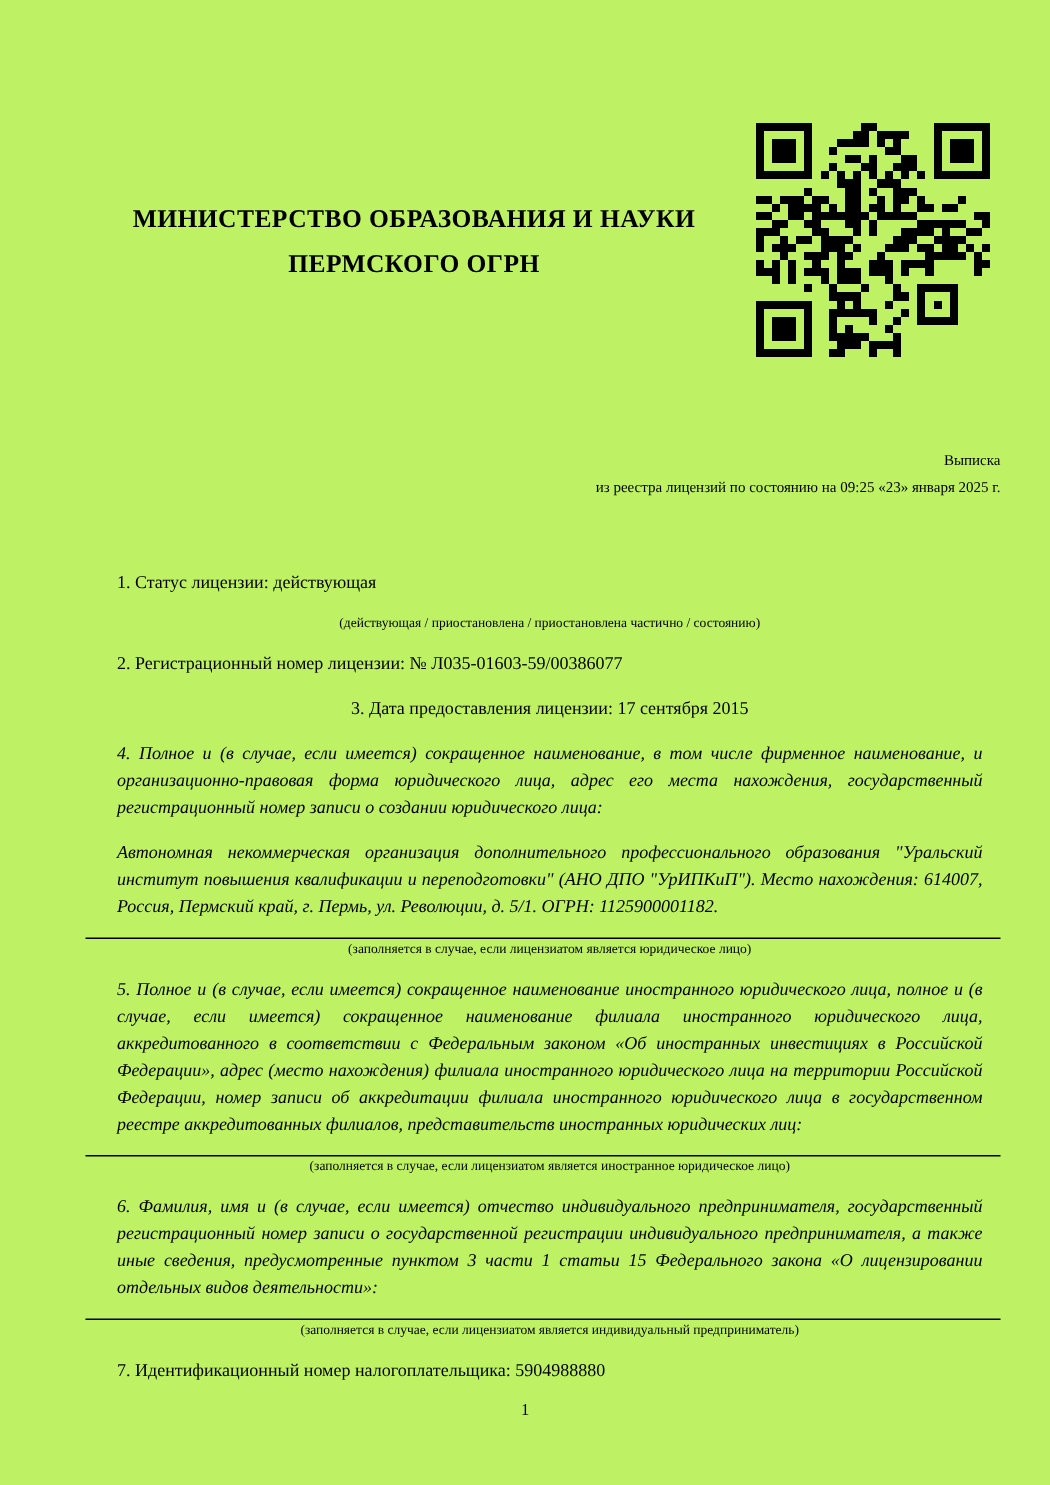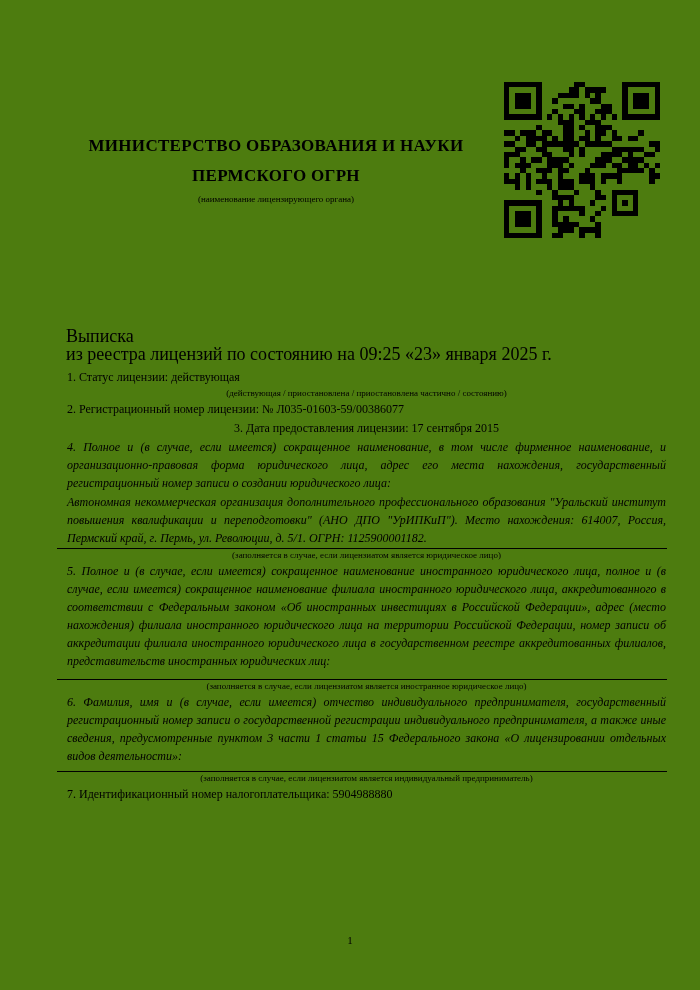--- a/index.html
+++ b/index.html
@@ -1,29 +1,29 @@
 <!DOCTYPE html>
 <html><head>
 <meta charset="utf-8">
 <style>
   html,body{margin:0;padding:0;background:#ffffff;}
   .page{
-    position:relative;width:700px;height:990px;background:#4d7c0f;
+    position:relative;width:700px;height:990px;background:#bef264;
     font-family:"Liberation Serif","DejaVu Serif",serif;color:#000;
     overflow:hidden;
   }
   .qr{position:absolute;top:82px;right:40px;width:156px;height:156px;shape-rendering:crispEdges;}
   .qr rect{fill:#000;}
   .ministry{position:absolute;top:131px;left:66px;width:420px;text-align:center;}
   .ministry-name{font-weight:700;font-size:17px;line-height:30px;letter-spacing:.3px;}
   .caption{font-size:9px;line-height:12px;text-align:center;}
   .ministry .caption{margin-top:2px;}
-  .doc-title{position:absolute;top:299px;left:66px;width:601px;text-align:left;font-size:18px;line-height:18px;margin-top:28px;}
+  .doc-title{position:absolute;top:299px;left:66px;width:601px;text-align:right;font-size:10px;line-height:18px;}
   .body{position:absolute;top:367px;left:66px;width:601px;font-size:12px;line-height:18px;}
-  .body p{margin:1px;}
+  .body p{margin:12px;}
   .just{text-align:justify;font-style:italic;}
   .rule{border-top:1.5px solid #000;margin-left:-9px;height:0;}
   .sp6{margin-top:6px;}  .sp9{margin-top:9px;}  .sp13{margin-top:13px;text-align:center;}
   .sp14{margin-top:14px;} .sp18{margin-top:18px;} .sp26{margin-top:26px;} .sp27{margin-top:27px;}
   .page-number{position:absolute;bottom:44px;left:0;width:100%;text-align:center;font-size:11px;}
 </style>
 </head>
 <body>
 
 <div class="page">
@@ -391,21 +391,20 @@
       <rect x="17" y="27" width="1" height="1"></rect>
       <rect x="9" y="28" width="1" height="1"></rect>
       <rect x="10" y="28" width="1" height="1"></rect>
       <rect x="14" y="28" width="1" height="1"></rect>
       <rect x="17" y="28" width="1" height="1"></rect>
     </svg>
 
   <div class="ministry">
     <div class="ministry-name">МИНИСТЕРСТВО ОБРАЗОВАНИЯ И НАУКИ</div>
     <div class="ministry-name">ПЕРМСКОГО ОГРН</div>
-    <div class="caption">(наименование лицензирующего органа)</div>
   </div>
 
   <div class="doc-title">
     <div>Выписка</div>
     <div>из реестра лицензий по состоянию на 09:25 «23» января 2025 г.</div>
   </div>
 
   <div class="body">
     <p class="item">1. Статус лицензии: действующая</p>
     <div class="caption">(действующая / приостановлена / приостановлена частично / состоянию)</div>

